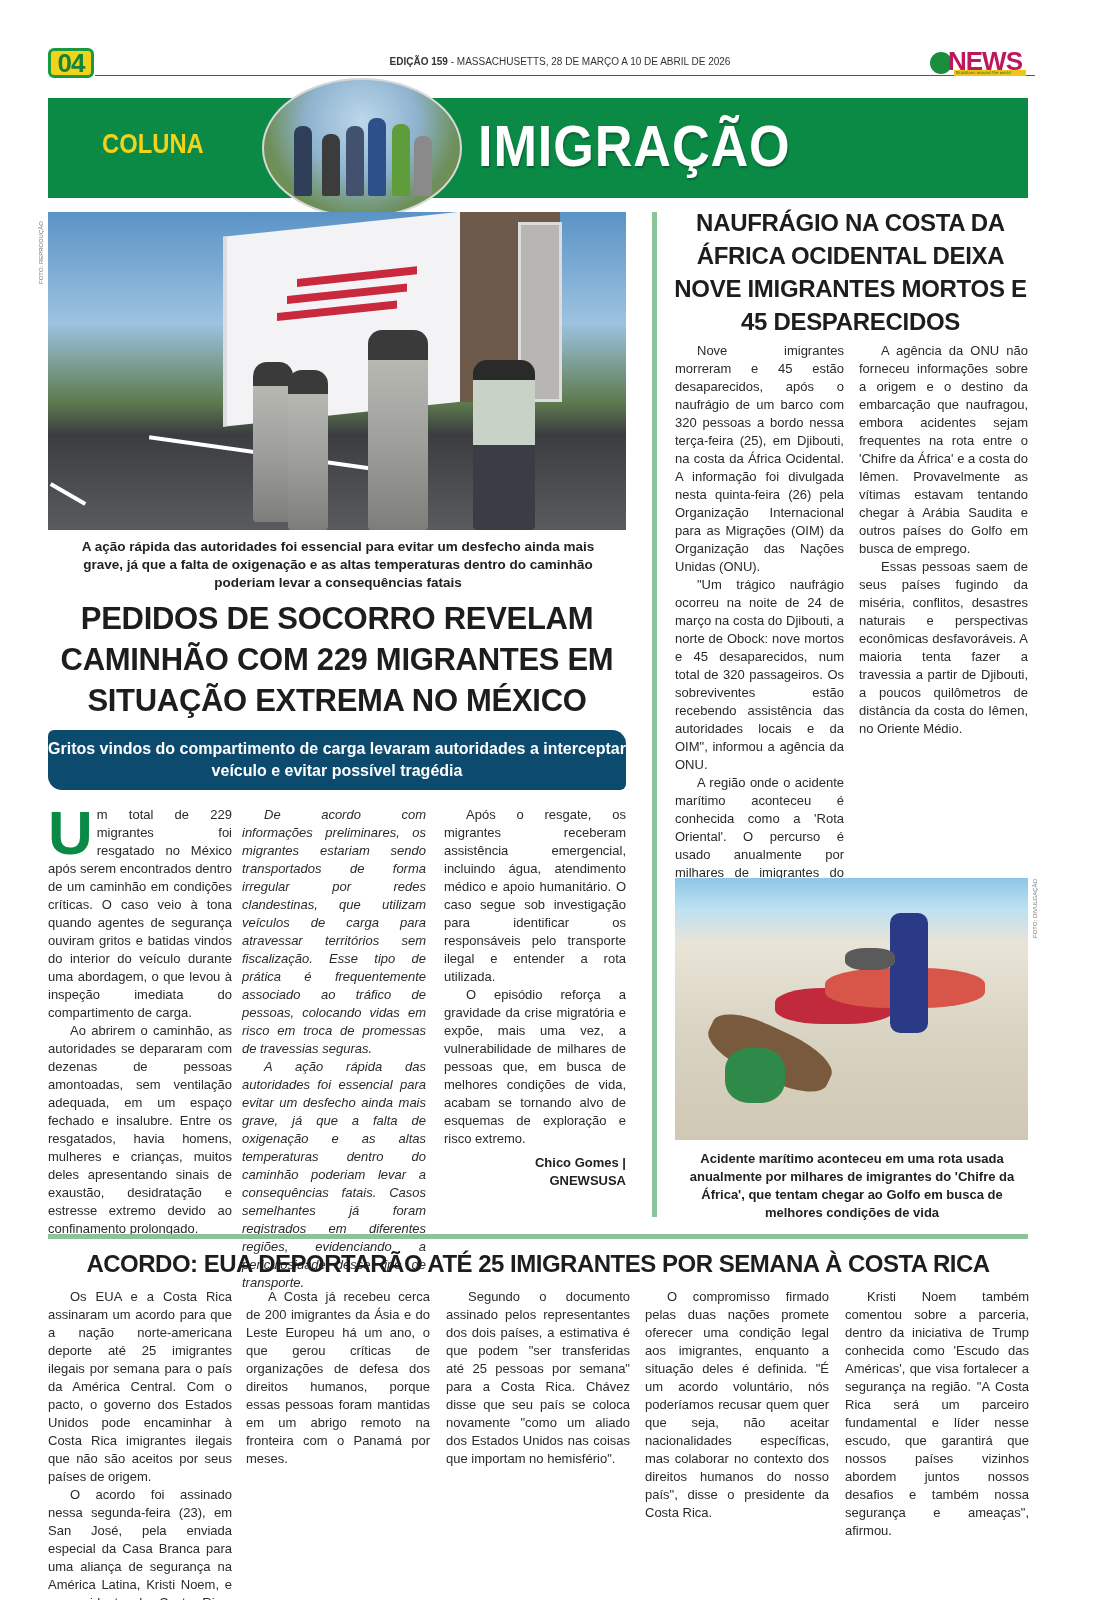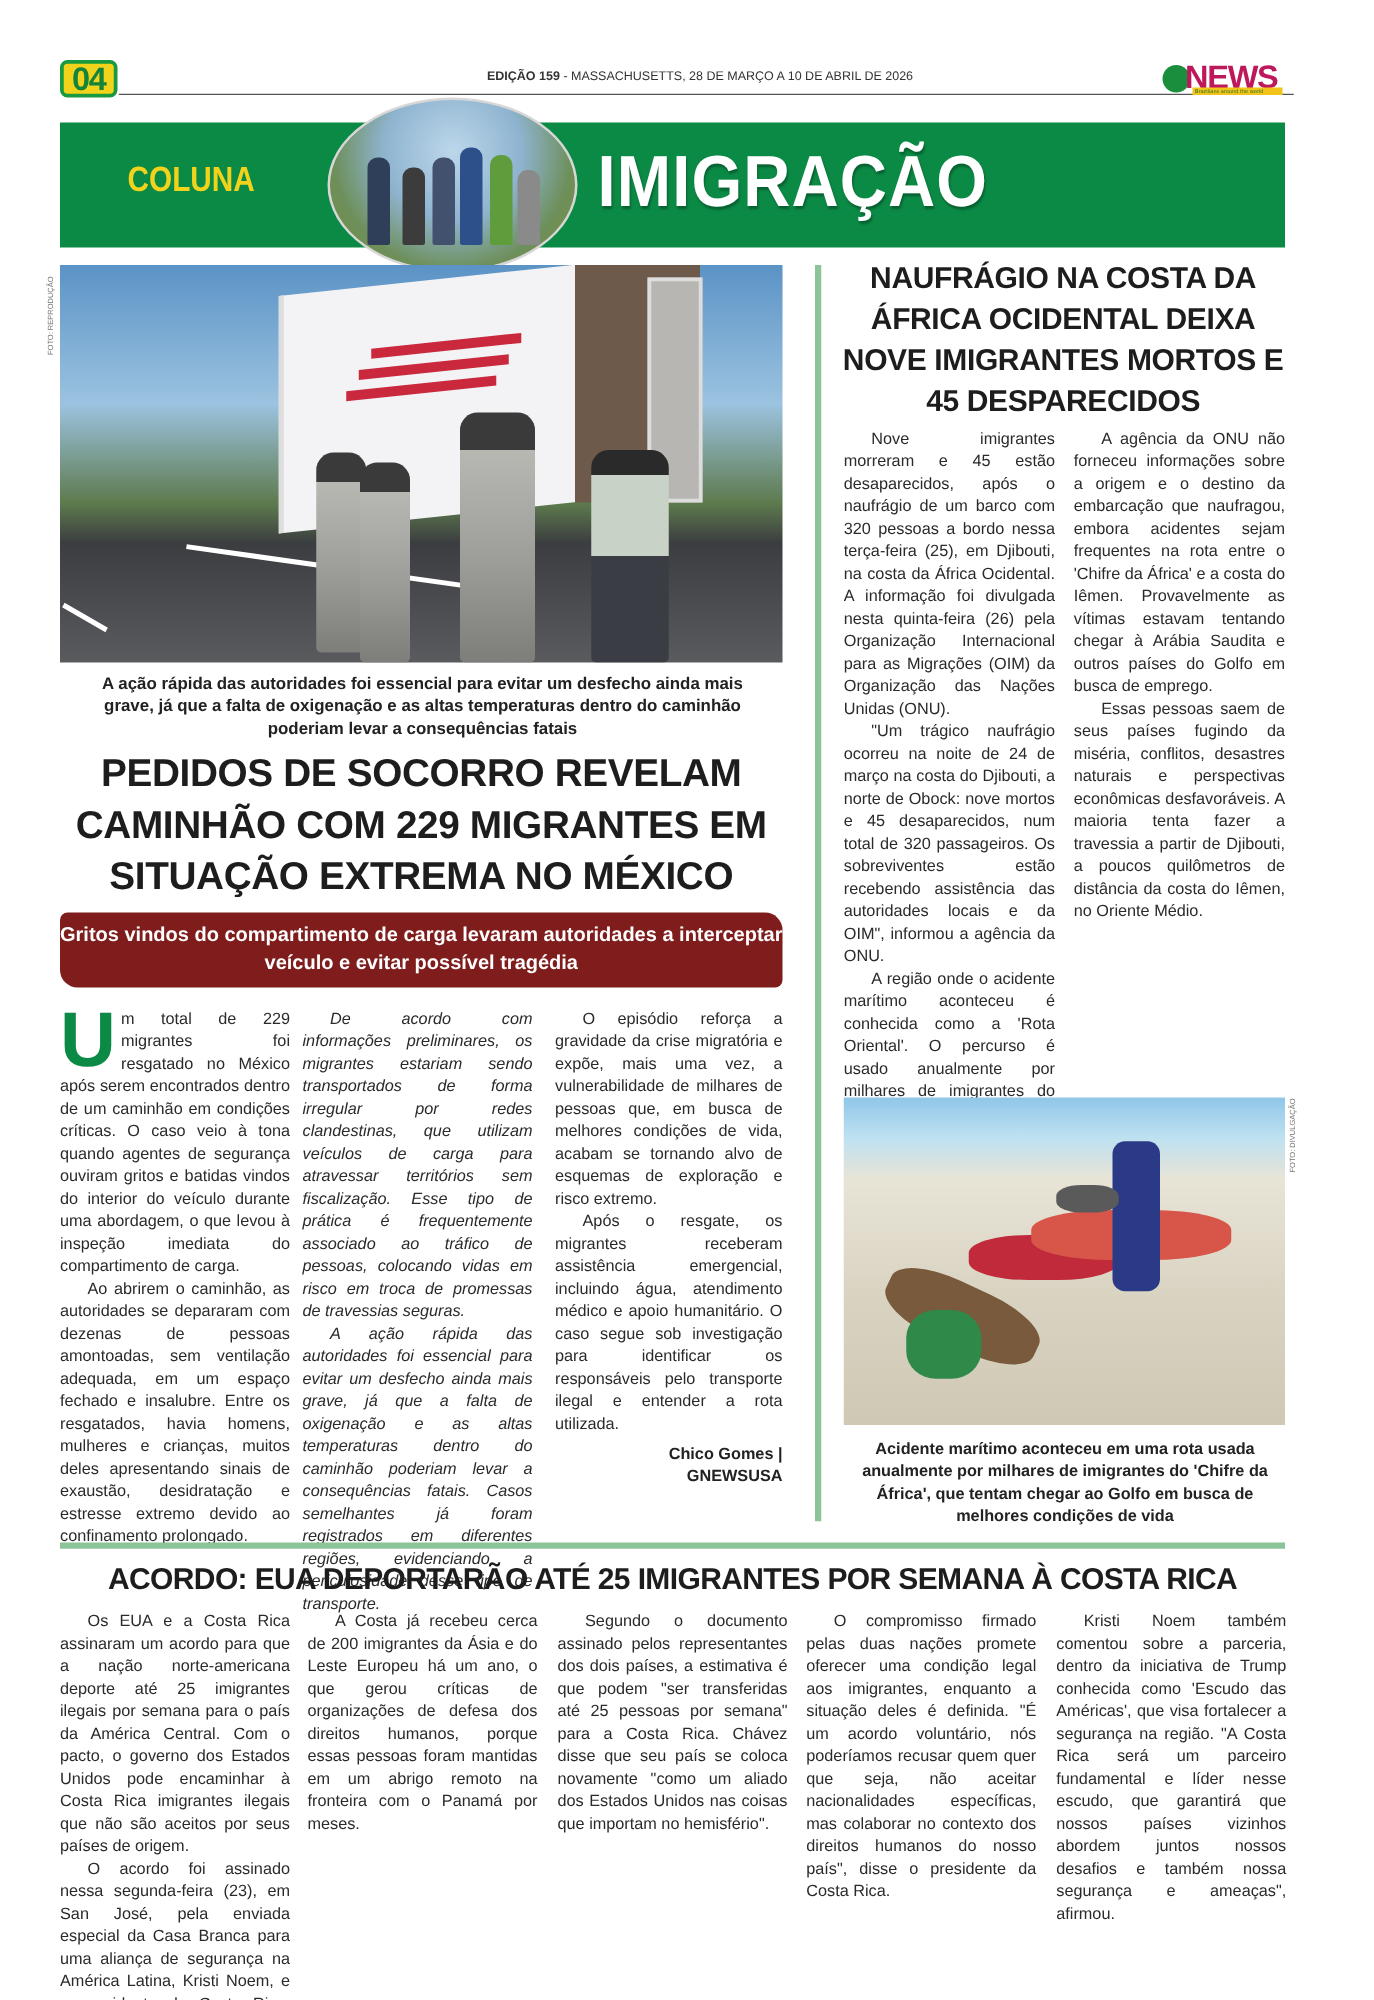--- a/index.html
+++ b/index.html
@@ -33,21 +33,21 @@
   .truck-door { left: 412px; top: 0; width: 100px; height: 190px; background: #6d5a4a; }
   .truck-door2 { left: 470px; top: 10px; width: 44px; height: 180px; background: #b8b6b2; border: 3px solid #ddd; }
   .soldier { position: absolute; width: 40px; height: 160px; background: linear-gradient(180deg, #3a3a3a 0%, #3a3a3a 15%, #b8b8b3 15%, #9c9c99 60%, #7d7d7a 100%); border-radius: 14px 14px 4px 4px; }
   .road-line { position: absolute; height: 4px; background: #fff; }
 
   .caption { text-align: center; font-family: "Liberation Sans", sans-serif; font-weight: 700; color: #222; }
   .caption1 { left: 60px; top: 538px; width: 556px; font-size: 13.5px; line-height: 18px; }
 
   .headline1 { left: 48px; top: 598px; width: 578px; text-align: center; font-family: "Liberation Sans", sans-serif; font-weight: 900; font-size: 31px; line-height: 41px; color: #1d1d1d; letter-spacing: -0.3px; }
 
-  .deck { left: 48px; top: 730px; width: 578px; height: 60px; background: #7f1d1d; border-radius: 6px 14px 6px 14px; color: #fff; font-family: "Liberation Sans", sans-serif; font-weight: 700; font-size: 16px; line-height: 22px; text-align: center; padding-top: 8px; }
+  .deck { left: 48px; top: 730px; width: 578px; height: 60px; background: #0c4a6e; border-radius: 6px 14px 6px 14px; color: #fff; font-family: "Liberation Sans", sans-serif; font-weight: 700; font-size: 16px; line-height: 22px; text-align: center; padding-top: 8px; }
 
   .body { font-family: "Liberation Sans", sans-serif; font-size: 13px; line-height: 18px; color: #2a2a2a; text-align: justify; hyphens: manual; }
   .body p { text-indent: 22px; }
   .body p.noind { text-indent: 0; }
   .col { position: absolute; }
 
   .dropcap { float: left; font-family: "Liberation Sans", sans-serif; font-weight: 900; font-size: 62px; line-height: 50px; color: #0b8a45; margin: 2px 4px 0 0; height: 52px; }
 
   .byline { text-align: right; font-family: "Liberation Sans", sans-serif; font-weight: 700; font-size: 13px; line-height: 18px; color: #222; }
 
@@ -112,22 +112,22 @@
 
 <div class="col body" style="left:48px;top:806px;width:184px;">
   <p class="noind"><span class="dropcap">U</span><span>m total de 229 migrantes foi resgatado no México após serem encontrados dentro de um caminhão em condições críticas. O caso veio à tona quando agentes de segurança ouviram gritos e batidas vindos do interior do veículo durante uma abordagem, o que levou à inspeção imediata do compartimento de carga.</span></p>
   <p>Ao abrirem o caminhão, as autoridades se depararam com dezenas de pessoas amontoadas, sem ventilação adequada, em um espaço fechado e insalubre. Entre os resgatados, havia homens, mulheres e crianças, muitos deles apresentando sinais de exaustão, desidratação e estresse extremo devido ao confinamento prolongado.</p>
 </div>
 <div class="col body" style="left:242px;top:806px;width:184px;font-style:italic;">
   <p>De acordo com informações preliminares, os migrantes estariam sendo transportados de forma irregular por redes clandestinas, que utilizam veículos de carga para atravessar territórios sem fiscalização. Esse tipo de prática é frequentemente associado ao tráfico de pessoas, colocando vidas em risco em troca de promessas de travessias seguras.</p>
   <p>A ação rápida das autoridades foi essencial para evitar um desfecho ainda mais grave, já que a falta de oxigenação e as altas temperaturas dentro do caminhão poderiam levar a consequências fatais. Casos semelhantes já foram registrados em diferentes regiões, evidenciando a periculosidade desse tipo de transporte.</p>
 </div>
 <div class="col body" style="left:444px;top:806px;width:182px;">
+  <p>Após o resgate, os migrantes receberam assistência emergencial, incluindo água, atendimento médico e apoio humanitário. O caso segue sob investigação para identificar os responsáveis pelo transporte ilegal e entender a rota utilizada.</p>
   <p>O episódio reforça a gravidade da crise migratória e expõe, mais uma vez, a vulnerabilidade de milhares de pessoas que, em busca de melhores condições de vida, acabam se tornando alvo de esquemas de exploração e risco extremo.</p>
-  <p>Após o resgate, os migrantes receberam assistência emergencial, incluindo água, atendimento médico e apoio humanitário. O caso segue sob investigação para identificar os responsáveis pelo transporte ilegal e entender a rota utilizada.</p>
   <div class="byline" style="margin-top:6px;">
     <div>Chico Gomes |</div>
     <div>GNEWSUSA</div>
   </div>
 </div>
 
 <div class="abs vrule"></div>
 <h2 class="abs headline2">NAUFRÁGIO NA COSTA DA ÁFRICA OCIDENTAL DEIXA NOVE IMIGRANTES MORTOS E 45 DESPARECIDOS</h2>
 <div class="col body" style="left:675px;top:342px;width:169px;">
   <p>Nove imigrantes morreram e 45 estão desaparecidos, após o naufrágio de um barco com 320 pessoas a bordo nessa terça-feira (25), em Djibouti, na costa da África Ocidental. A informação foi divulgada nesta quinta-feira (26) pela Organização Internacional para as Migrações (OIM) da Organização das Nações Unidas (ONU).</p>

